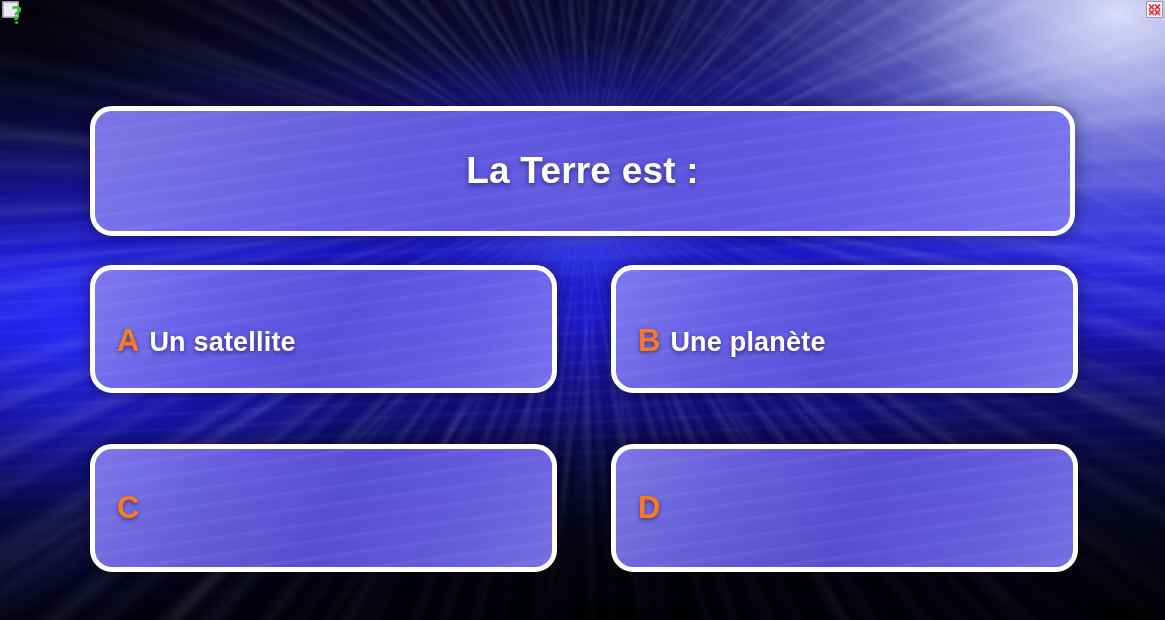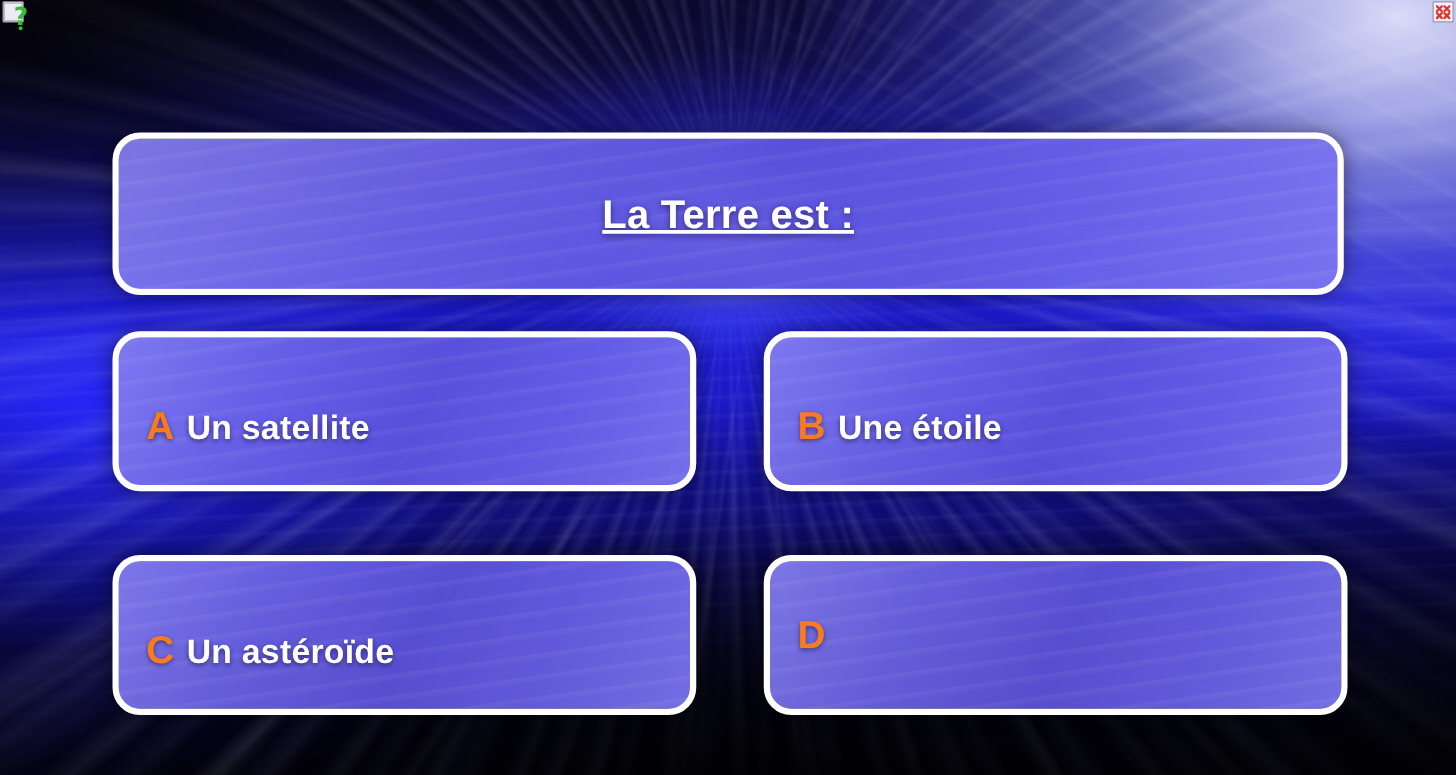--- a/index.html
+++ b/index.html
@@ -169,25 +169,24 @@
     left: 90px;
     top: 106px;
     width: 985px;
     height: 130px;
     justify-content: center;
   }
   #question-panel .q-text {
     position: relative;
     z-index: 2;
     color: #ffffff;
-    font-size: 32px;
+    font-size: 37px;
     font-weight: bold;
     letter-spacing: 0.2px;
     text-shadow: 0 2px 5px rgba(10,6,60,0.55);
-    text-decoration: underline;
   }
 
   
   .answer {
     width: 467px;
     height: 128px;
     padding-left: 22px;
   }
   #answer-a { left: 90px;  top: 265px; }
   #answer-b { left: 611px; top: 265px; }
@@ -297,28 +296,27 @@
   <div class="panel answer" id="answer-a">
     <span class="row">
       <span class="letter">A</span>
       <span class="atext">Un satellite</span>
     </span>
   </div>
 
   <div class="panel answer" id="answer-b">
     <span class="row">
       <span class="letter">B</span>
-      <span class="atext">Une étoile</span>
+      <span class="atext">Une planète</span>
     </span>
   </div>
 
   <div class="panel answer" id="answer-c">
     <span class="row">
       <span class="letter">C</span>
-      <span class="atext">Un astéroïde</span>
     </span>
   </div>
 
   <div class="panel answer" id="answer-d">
     <span class="row">
       <span class="letter">D</span>
     </span>
   </div>
 
 </div>

